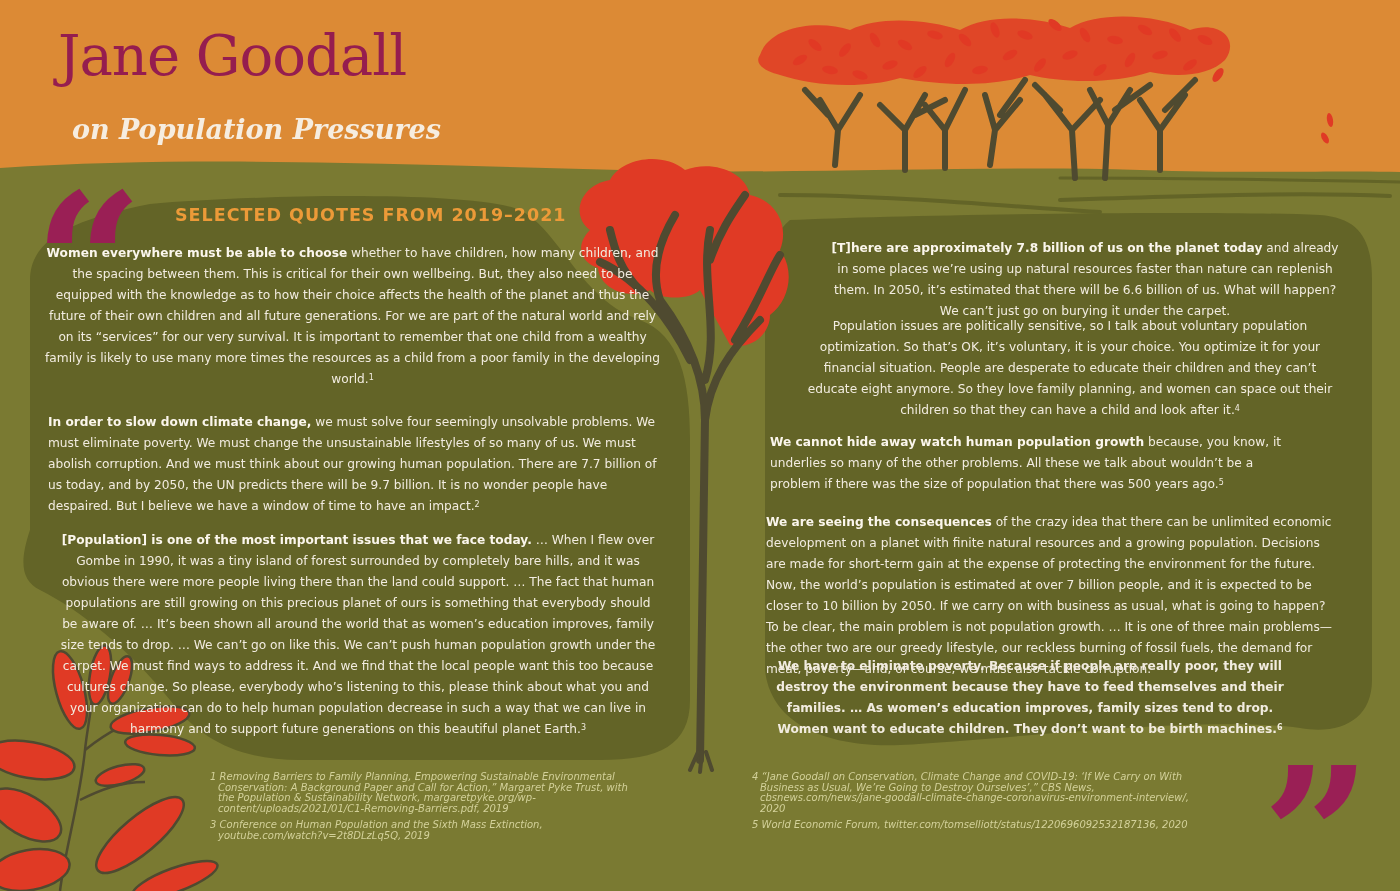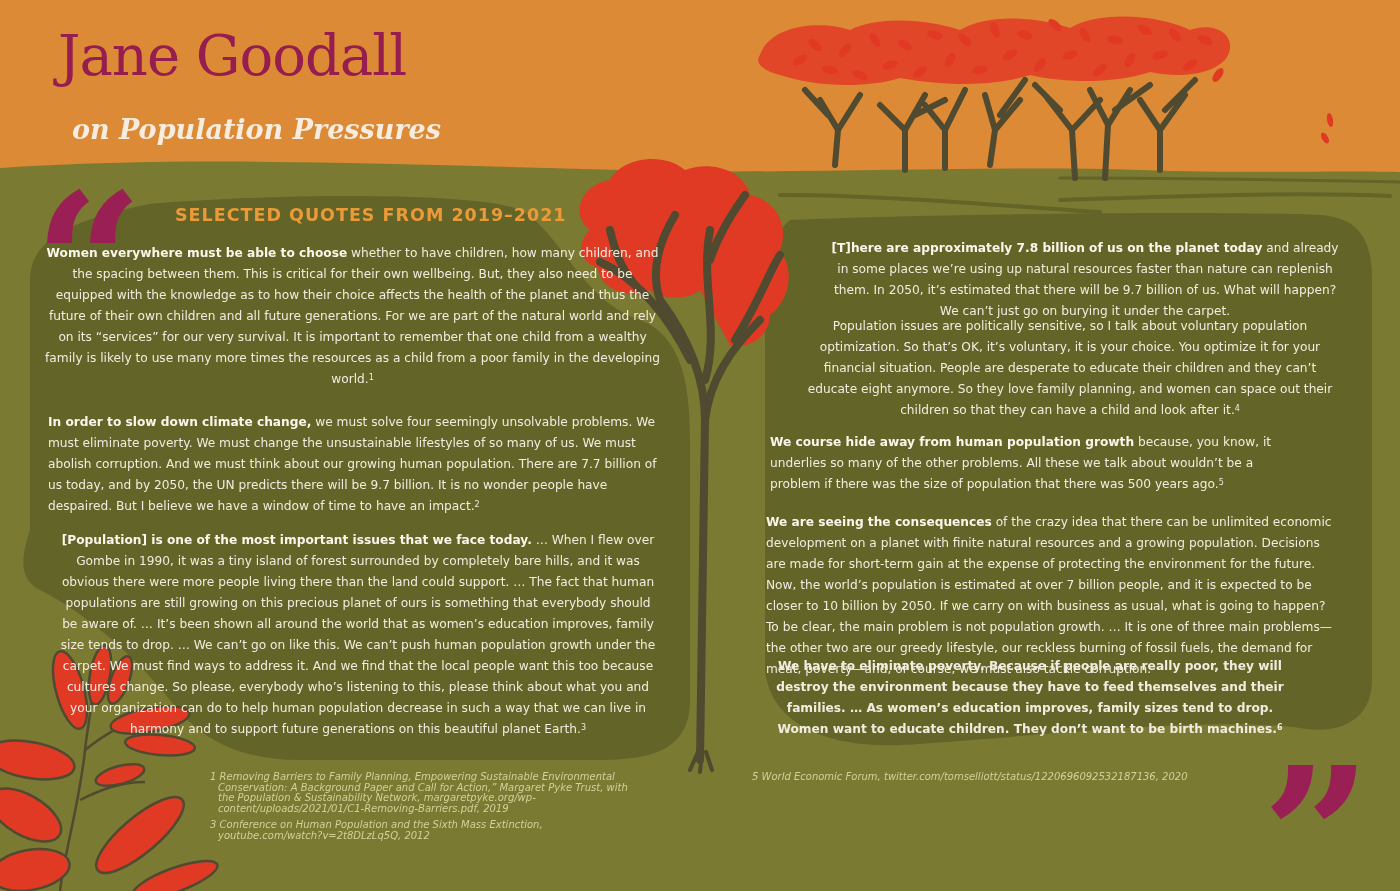--- a/index.html
+++ b/index.html
@@ -147,34 +147,35 @@
   <b>Women everywhere must be able to choose</b><span> whether to have children, how many children, and the spacing between them. This is critical for their own wellbeing. But, they also need to be equipped with the knowledge as to how their choice affects the health of the planet and thus the future of their own children and all future generations. For we are part of the natural world and rely on its “services” for our very survival. It is important to remember that one child from a wealthy family is likely to use many more times the resources as a child from a poor family in the developing world.</span><sup>1</sup>
 </p>
 <p class="qtext" style="left:48px; top:412px; width:610px; text-align:left;">
   <b>In order to slow down climate change,</b><span> we must solve four seemingly unsolvable problems. We must eliminate poverty. We must change the unsustainable lifestyles of so many of us. We must abolish corruption. And we must think about our growing human population. There are 7.7 billion of us today, and by 2050, the UN predicts there will be 9.7 billion. It is no wonder people have despaired. But I believe we have a window of time to have an impact.</span><sup>2</sup>
 </p>
 <p class="qtext" style="left:58px; top:530px; width:600px;">
   <b>[Population] is one of the most important issues that we face today.</b><span> … When I flew over Gombe in 1990, it was a tiny island of forest surrounded by completely bare hills, and it was obvious there were more people living there than the land could support. … The fact that human populations are still growing on this precious planet of ours is something that everybody should be aware of. … It’s been shown all around the world that as women’s education improves, family size tends to drop. … We can’t go on like this. We can’t push human population growth under the carpet. We must find ways to address it. And we find that the local people want this too because cultures change. So please, everybody who’s listening to this, please think about what you and your organization can do to help human population decrease in such a way that we can live in harmony and to support future generations on this beautiful planet Earth.</span><sup>3</sup>
 </p>
 
 <p class="qtext" style="left:830px; top:238px; width:510px;">
-  <b>[T]here are approximately 7.8 billion of us on the planet today</b><span> and already in some places we’re using up natural resources faster than nature can replenish them. In 2050, it’s estimated that there will be 9.7 billion of us. What will happen? We can’t just go on burying it under the carpet.</span>
+  <b>[T]here are approximately 7.8 billion of us on the planet today</b><span> and already in some places we’re using up natural resources faster than nature can replenish them. In 2050, it’s estimated that there will be 6.6 billion of us. What will happen? We can’t just go on burying it under the carpet.</span>
 </p>
 <p class="qtext" style="left:800px; top:316px; width:540px;">
   <span>Population issues are politically sensitive, so I talk about voluntary population optimization. So that’s OK, it’s voluntary, it is your choice. You optimize it for your financial situation. People are desperate to educate their children and they can’t educate eight anymore. So they love family planning, and women can space out their children so that they can have a child and look after it.</span><sup>4</sup>
 </p>
 <p class="qtext" style="left:770px; top:432px; width:530px; text-align:left;">
-  <b>We course hide away from human population growth</b><span> because, you know, it underlies so many of the other problems. All these we talk about wouldn’t be a problem if there was the size of population that there was 500 years ago.</span><sup>5</sup>
+  <b>We cannot hide away watch human population growth</b><span> because, you know, it underlies so many of the other problems. All these we talk about wouldn’t be a problem if there was the size of population that there was 500 years ago.</span><sup>5</sup>
 </p>
 <p class="qtext" style="left:766px; top:512px; width:570px; text-align:left;">
   <b>We are seeing the consequences</b><span> of the crazy idea that there can be unlimited economic development on a planet with finite natural resources and a growing population. Decisions are made for short-term gain at the expense of protecting the environment for the future. Now, the world’s population is estimated at over 7 billion people, and it is expected to be closer to 10 billion by 2050. If we carry on with business as usual, what is going to happen? To be clear, the main problem is not population growth. … It is one of three main problems—the other two are our greedy lifestyle, our reckless burning of fossil fuels, the demand for meat, poverty—and, of course, we must also tackle corruption.</span>
 </p>
 <p class="qtext" style="left:770px; top:656px; width:520px;font-weight:bold;">
   <span>We have to eliminate poverty. Because if people are really poor, they will destroy the environment because they have to feed themselves and their families. … As women’s education improves, family sizes tend to drop. Women want to educate children. They don’t want to be birth machines.</span><sup>6</sup>
 </p>
 
 <div class="notes" style="left:210px; top:772px; width:430px;">
   <p>1 Removing Barriers to Family Planning, Empowering Sustainable Environmental Conservation: A Background Paper and Call for Action,” Margaret Pyke Trust, with the Population &amp; Sustainability Network, margaretpyke.org/wp-content/uploads/2021/01/C1-Removing-Barriers.pdf, 2019</p>
-  <p>3 Conference on Human Population and the Sixth Mass Extinction, youtube.com/watch?v=2t8DLzLq5Q, 2012</p>
+  <p>3 Conference on Human Population and the Sixth Mass Extinction, youtube.com/watch?v=2t8DLzLq5Q, 2019</p>
 </div>
 <div class="notes" style="left:752px; top:772px; width:460px;">
+  <p>4 “Jane Goodall on Conservation, Climate Change and COVID-19: ‘If We Carry on With Business as Usual, We’re Going to Destroy Ourselves’,” CBS News, cbsnews.com/news/jane-goodall-climate-change-coronavirus-environment-interview/, 2020</p>
   <p>5 World Economic Forum, twitter.com/tomselliott/status/1220696092532187136, 2020</p>
 </div>
 
 </body></html>

